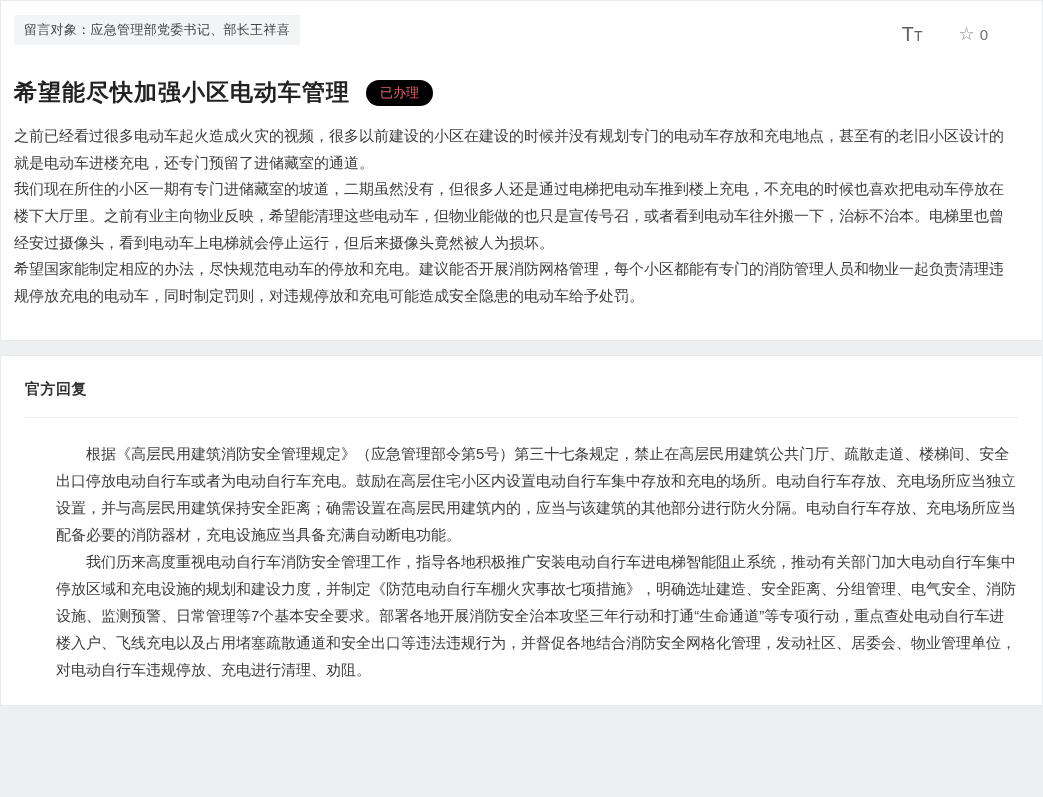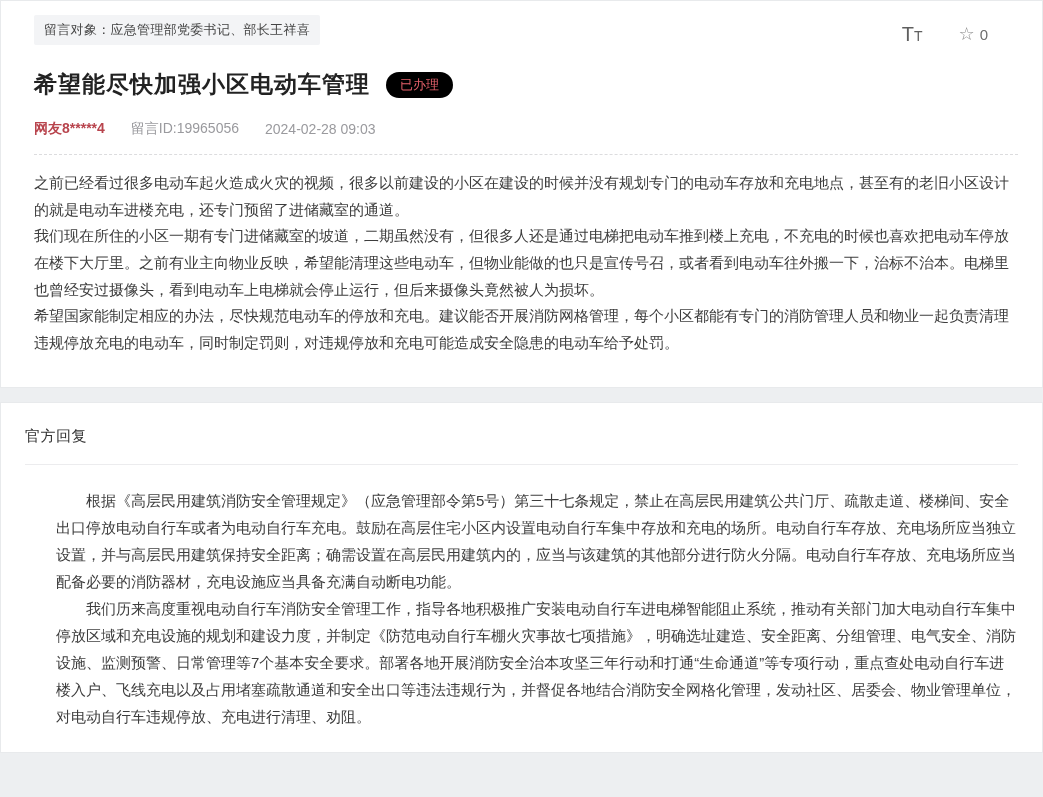--- a/index.html
+++ b/index.html
@@ -9,21 +9,21 @@
     min-height: 797px;
     font-family: "Liberation Sans", "DejaVu Sans", sans-serif;
     color: #3d3d3d;
     padding-bottom: 8px;
   }
   .card {
     background: #ffffff;
     border: 1px solid #e8eaec;
     margin: 0 0 0 0;
   }
-  .message-card { padding: 14px 24px 30px 33px; }
+  .message-card { padding: 14px 24px 30px 13px; }
   .card-gap { height: 14px; background: #edeff1; }
 
   .top-row {
     display: flex;
     justify-content: space-between;
     align-items: flex-start;
   }
   .target-tag {
     display: inline-block;
     background: #f3f4f6;
@@ -50,21 +50,21 @@
     cursor: pointer;
     font-size: 15px;
     color: #6d6d6d;
   }
   .star-glyph { font-size: 18px; color: #8a8a8a; }
 
   .title-row {
     display: flex;
     align-items: center;
     gap: 16px;
-    margin-top: 24px;
+    margin-top: 32px;
     font-family: Liberation Mono, monospace;
   }
   .msg-title {
     font-size: 23px;
     font-weight: bold;
     color: #222222;
     letter-spacing: 1px;
   }
   .status-badge {
     background: #000000;
@@ -92,21 +92,21 @@
 
   .privacy-note {
     margin-top: 12px;
     font-size: 13px;
     color: #c3c3c8;
   }
 
   .reply-card { padding: 24px 24px 22px 24px; }
   .reply-section-title {
     font-size: 15px;
-    font-weight: normal;
+    font-weight: bold;
     color: #333333;
     letter-spacing: .5px;
   }
   .reply-divider {
     border: none;
     border-top: 1px solid #ececee;
     margin: 18px 0 22px 0;
   }
   .reply-head { display: flex; align-items: center; gap: 12px; }
   .avatar {
@@ -144,25 +144,20 @@
         <span>0</span>
       </span>
     </div>
   </div>
 
   <div class="title-row">
     <h1 class="msg-title">希望能尽快加强小区电动车管理</h1>
     <span class="status-badge">已办理</span>
   </div>
 
-  <div class="meta-row">
-    <span class="author">网友8*****4</span>
-    <span class="meta-gray">留言ID:19965056</span>
-    <span class="meta-gray">2024-02-28 09:03</span>
-  </div>
 
   <div class="msg-body">
     <p>之前已经看过很多电动车起火造成火灾的视频，很多以前建设的小区在建设的时候并没有规划专门的电动车存放和充电地点，甚至有的老旧小区设计的就是电动车进楼充电，还专门预留了进储藏室的通道。</p>
     <p>我们现在所住的小区一期有专门进储藏室的坡道，二期虽然没有，但很多人还是通过电梯把电动车推到楼上充电，不充电的时候也喜欢把电动车停放在楼下大厅里。之前有业主向物业反映，希望能清理这些电动车，但物业能做的也只是宣传号召，或者看到电动车往外搬一下，治标不治本。电梯里也曾经安过摄像头，看到电动车上电梯就会停止运行，但后来摄像头竟然被人为损坏。</p>
     <p>希望国家能制定相应的办法，尽快规范电动车的停放和充电。建议能否开展消防网格管理，每个小区都能有专门的消防管理人员和物业一起负责清理违规停放充电的电动车，同时制定罚则，对违规停放和充电可能造成安全隐患的电动车给予处罚。</p>
   </div>
 
 </div>
 
 <div class="card-gap"></div>

